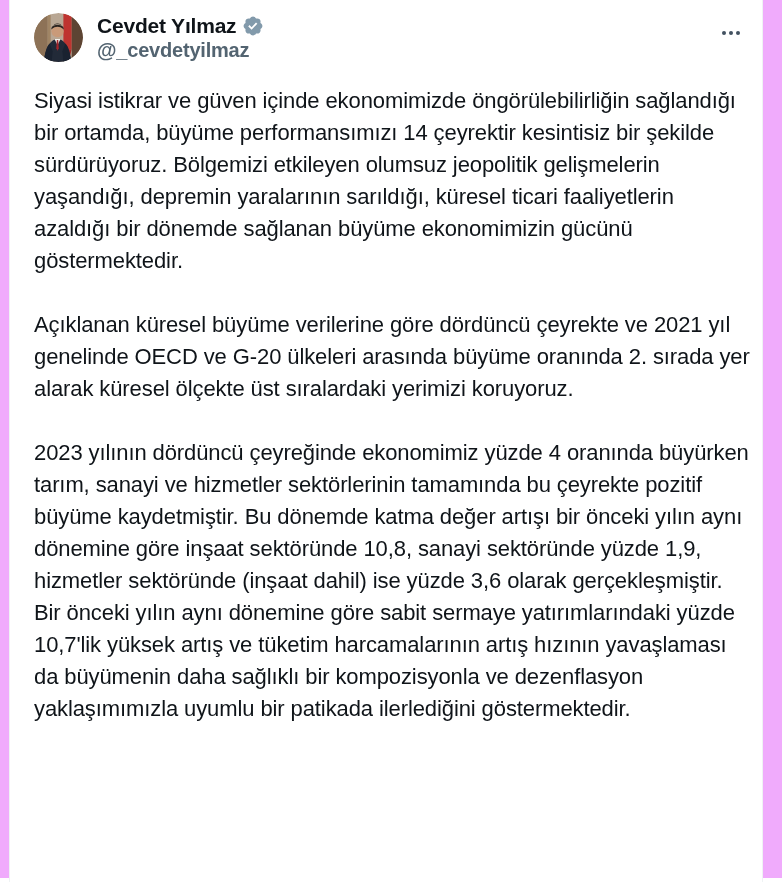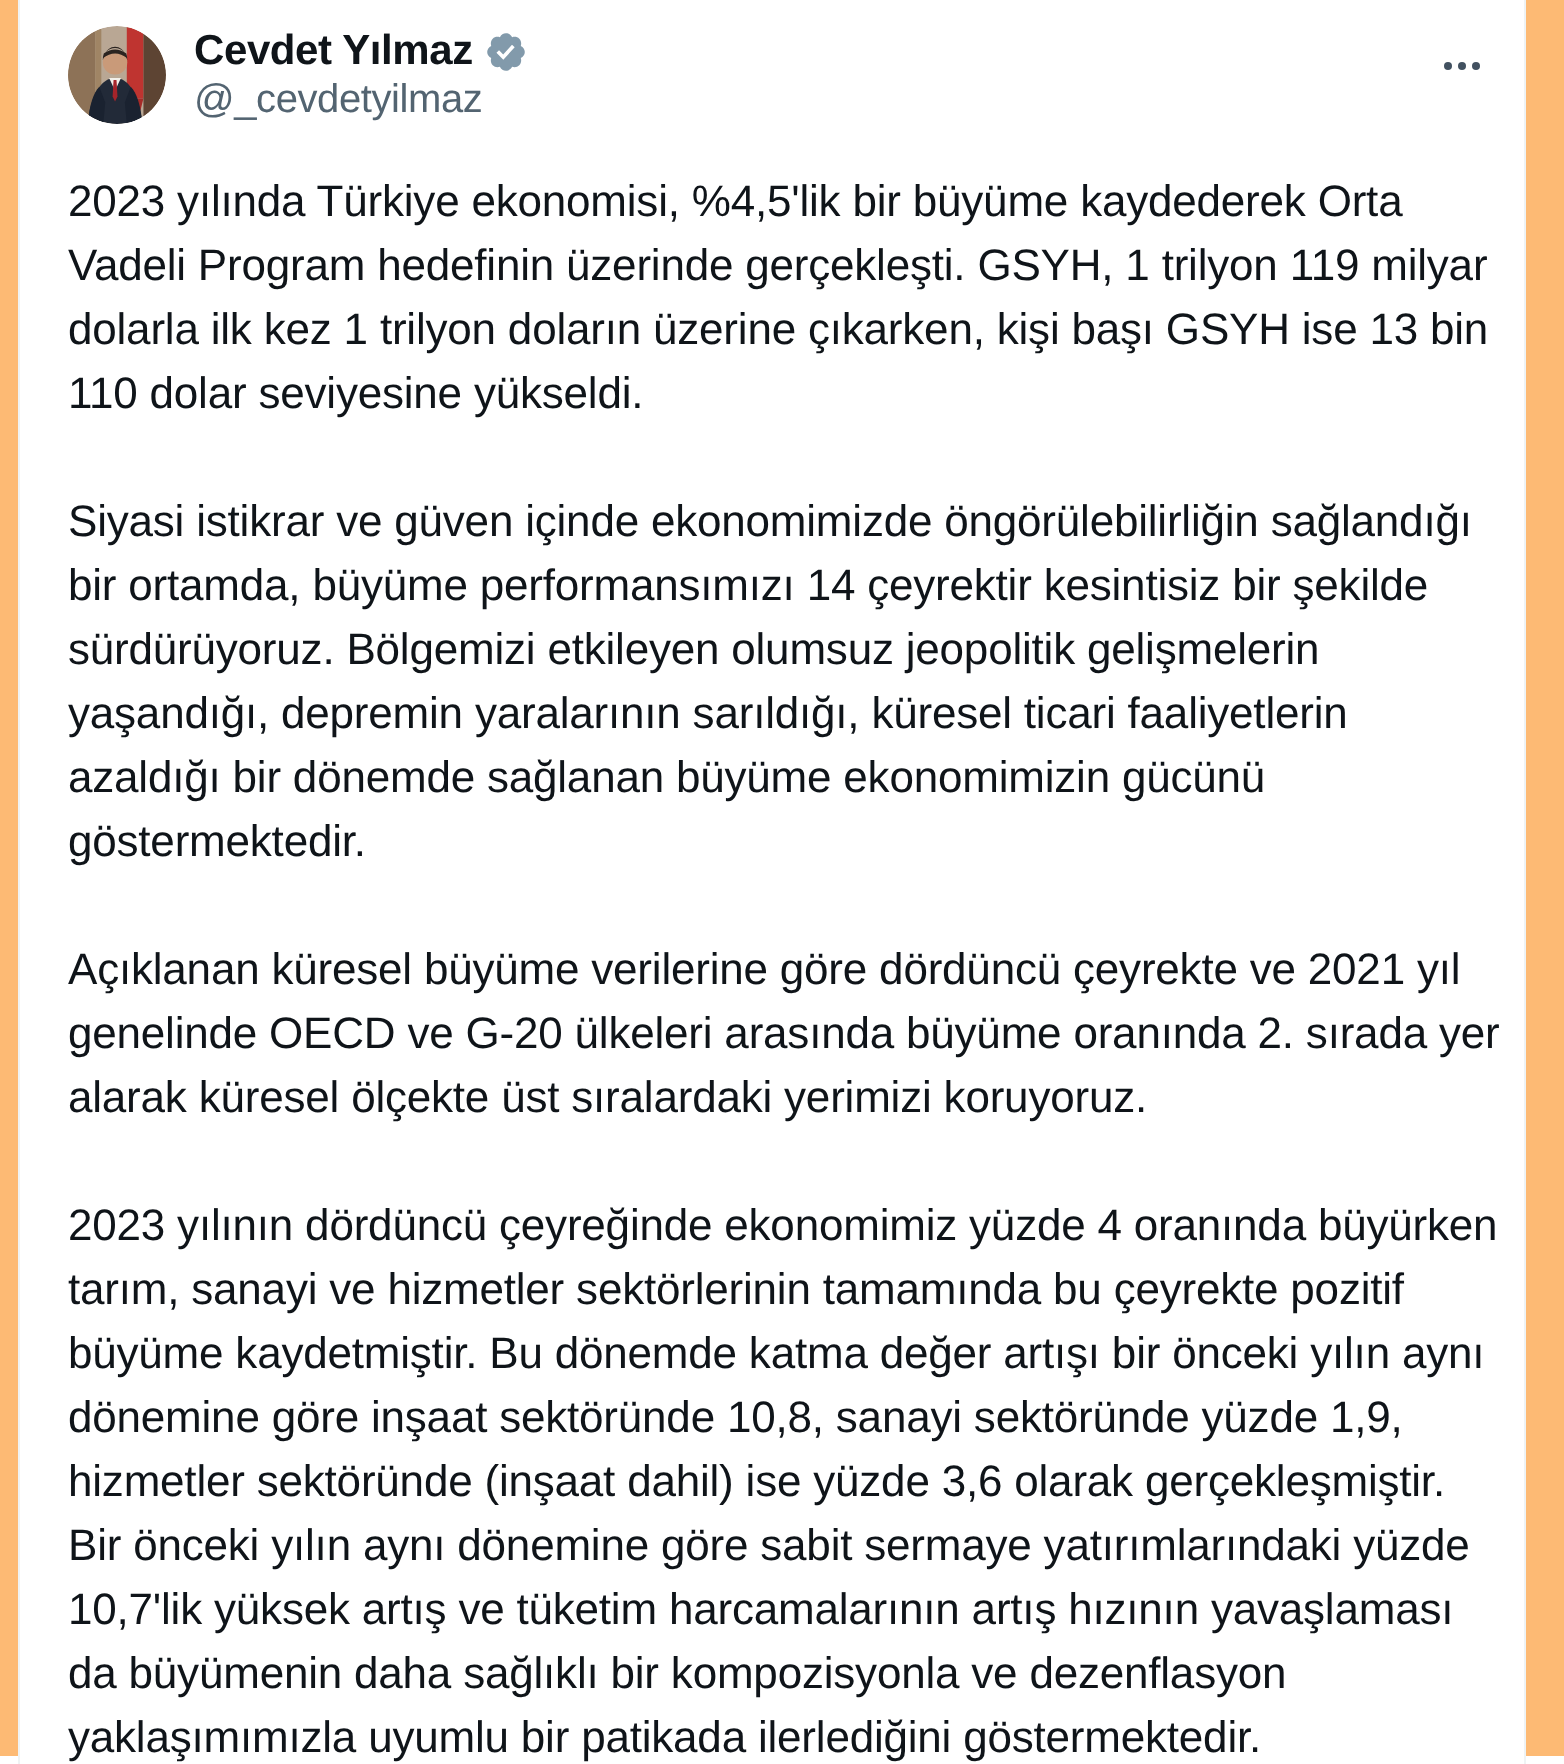--- a/index.html
+++ b/index.html
@@ -4,21 +4,21 @@
 <style>
   * { margin: 0; padding: 0; box-sizing: border-box; }
   html, body { background: #ffffff; }
   body {
     width: 782px;
     height: 882px;
     font-family: "Liberation Sans", "DejaVu Sans", sans-serif;
     color: #0f1419;
     overflow: hidden;
   }
-  .page { width: 782px; height: 878px; background: #fdba74; }
+  .page { width: 782px; height: 878px; background: #f0abfc; }
   .tweet-card {
     margin-left: 9px;
     width: 754px;
     height: 882px;
     background: #ffffff;
     border-left: 1px solid #eff3f4;
     border-right: 1px solid #eff3f4;
     padding: 13px 14px 0 24px;
   }
   .header {
@@ -54,21 +54,21 @@
     cursor: pointer;
   }
   .verified-badge {
     margin-left: 6px;
     width: 22px;
     height: 22px;
     display: inline-block;
   }
   .handle {
     font-size: 20px;
-    font-weight: 400;
+    font-weight: 700;
     line-height: 24px;
     color: #536471;
     letter-spacing: -0.2px;
     cursor: pointer;
   }
   .more-button {
     margin-left: auto;
     margin-top: 3px;
     width: 34px;
     height: 34px;
@@ -144,20 +144,19 @@
         <svg viewBox="0 0 24 24" width="24" height="24" xmlns="http://www.w3.org/2000/svg">
           <circle cx="5" cy="12" r="2" fill="#425160"></circle>
           <circle cx="12" cy="12" r="2" fill="#425160"></circle>
           <circle cx="19" cy="12" r="2" fill="#425160"></circle>
         </svg>
       </button>
 
     </div>
 
     <div class="tweet-body">
-      <p>2023 yılında Türkiye ekonomisi, %4,5'lik bir büyüme kaydederek Orta Vadeli Program hedefinin üzerinde gerçekleşti. GSYH, 1 trilyon 119 milyar dolarla ilk kez 1 trilyon doların üzerine çıkarken, kişi başı GSYH ise 13 bin 110 dolar seviyesine yükseldi.</p>
       <p>Siyasi istikrar ve güven içinde ekonomimizde öngörülebilirliğin sağlandığı bir ortamda, büyüme performansımızı 14 çeyrektir kesintisiz bir şekilde sürdürüyoruz. Bölgemizi etkileyen olumsuz jeopolitik gelişmelerin yaşandığı, depremin yaralarının sarıldığı, küresel ticari faaliyetlerin azaldığı bir dönemde sağlanan büyüme ekonomimizin gücünü göstermektedir.</p>
       <p>Açıklanan küresel büyüme verilerine göre dördüncü çeyrekte ve 2021 yıl genelinde OECD ve G-20 ülkeleri arasında büyüme oranında 2. sırada yer alarak küresel ölçekte üst sıralardaki yerimizi koruyoruz.</p>
       <p>2023 yılının dördüncü çeyreğinde ekonomimiz yüzde 4 oranında büyürken tarım, sanayi ve hizmetler sektörlerinin tamamında bu çeyrekte pozitif büyüme kaydetmiştir. Bu dönemde katma değer artışı bir önceki yılın aynı dönemine göre inşaat sektöründe 10,8, sanayi sektöründe yüzde 1,9, hizmetler sektöründe (inşaat dahil) ise yüzde 3,6 olarak gerçekleşmiştir. Bir önceki yılın aynı dönemine göre sabit sermaye yatırımlarındaki yüzde 10,7'lik yüksek artış ve tüketim harcamalarının artış hızının yavaşlaması da büyümenin daha sağlıklı bir kompozisyonla ve dezenflasyon yaklaşımımızla uyumlu bir patikada ilerlediğini göstermektedir.</p>
     </div>
 
   </article>
 </div>
 
 </body></html>

